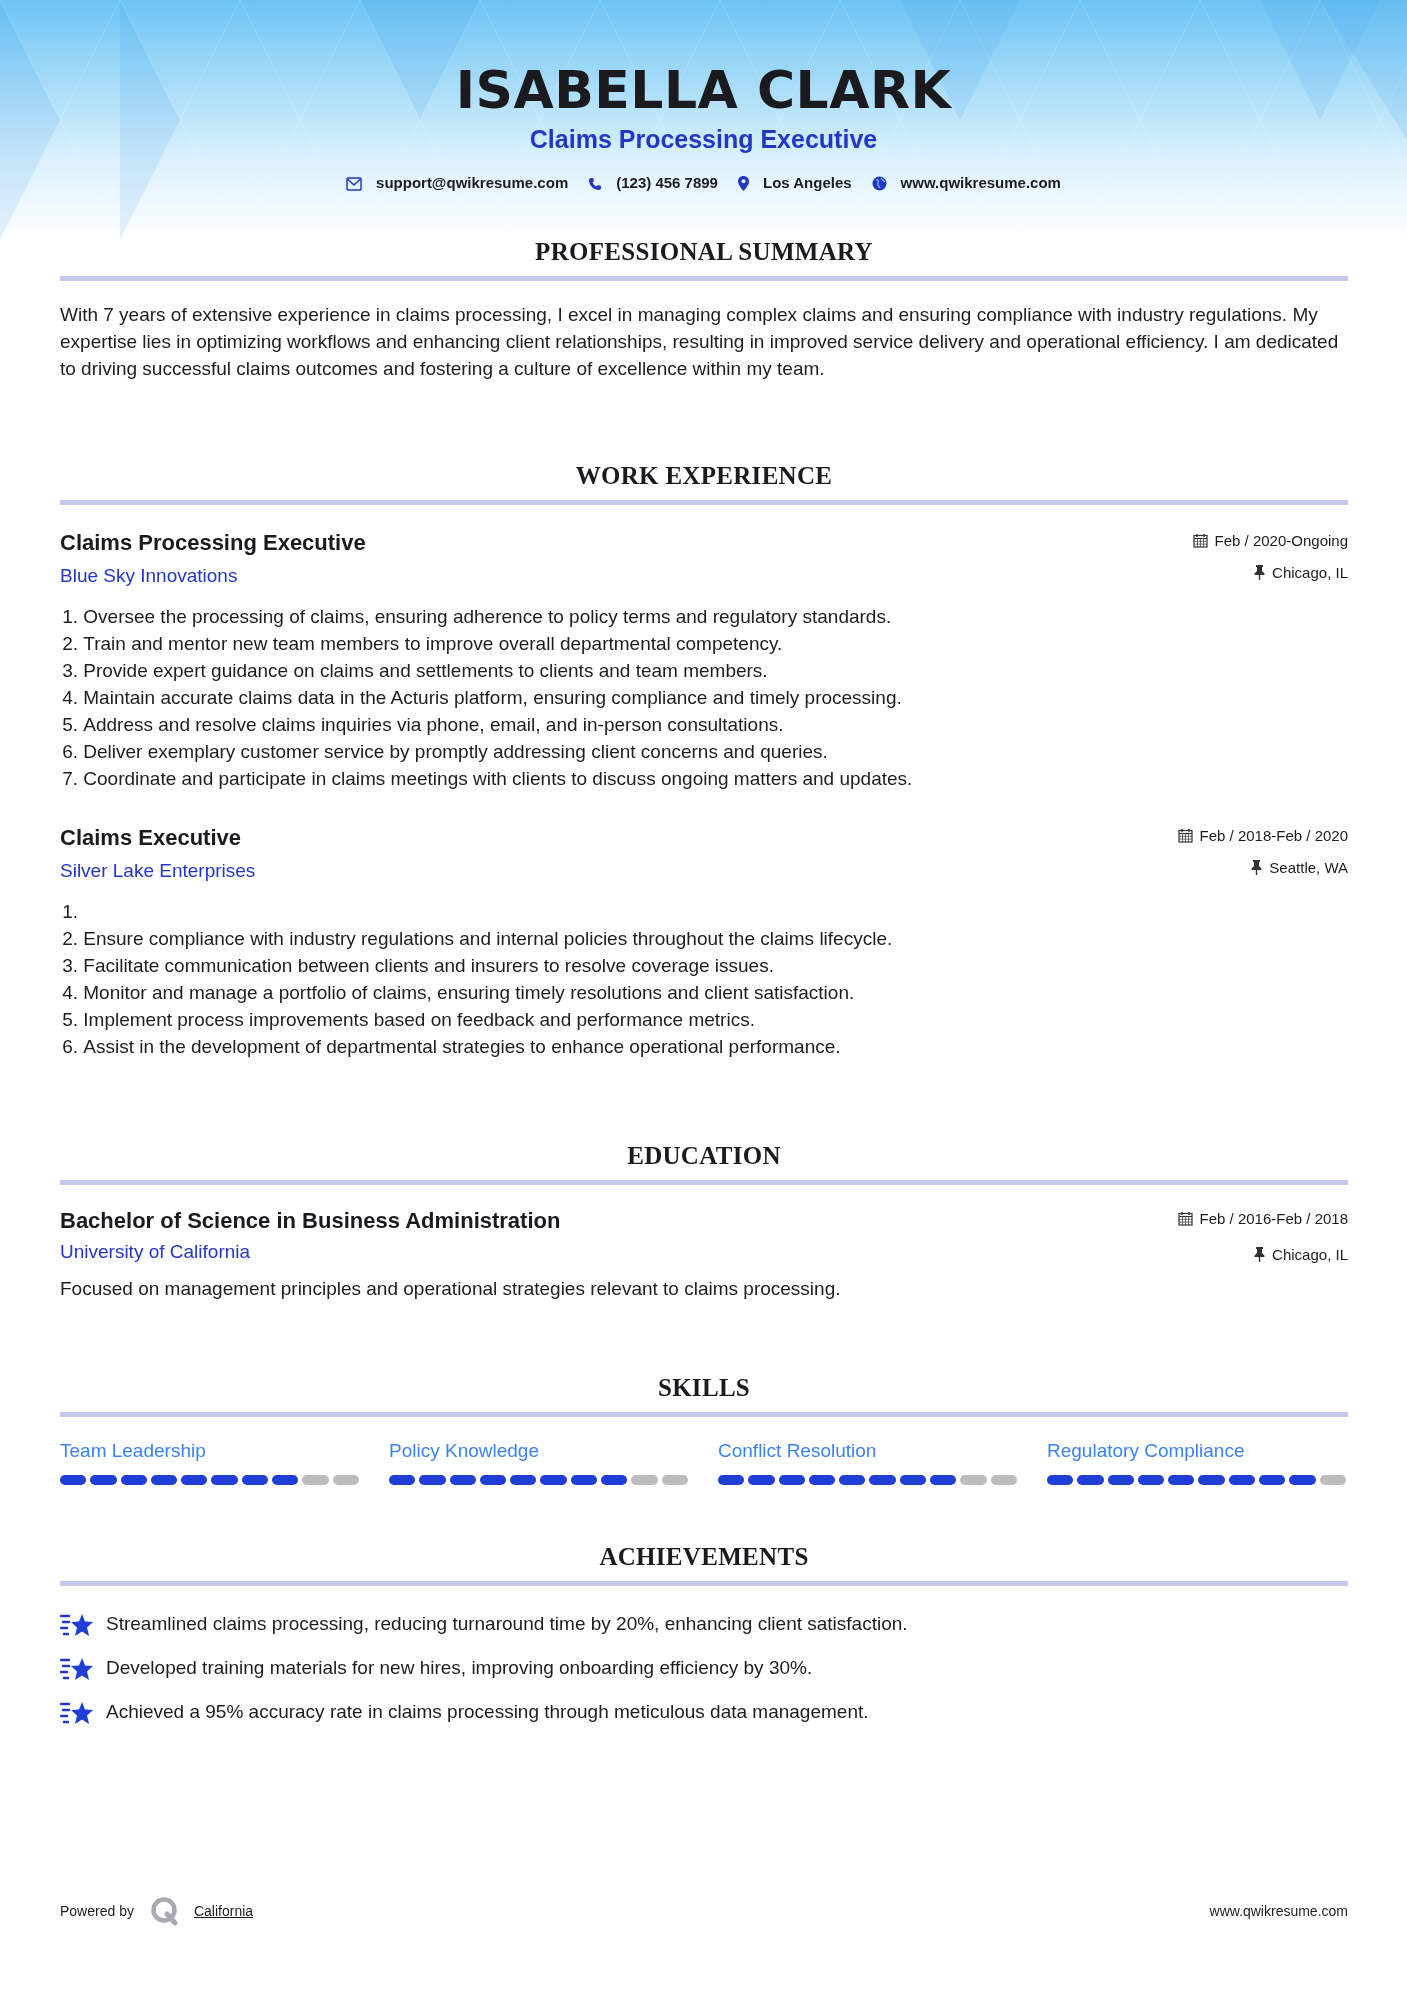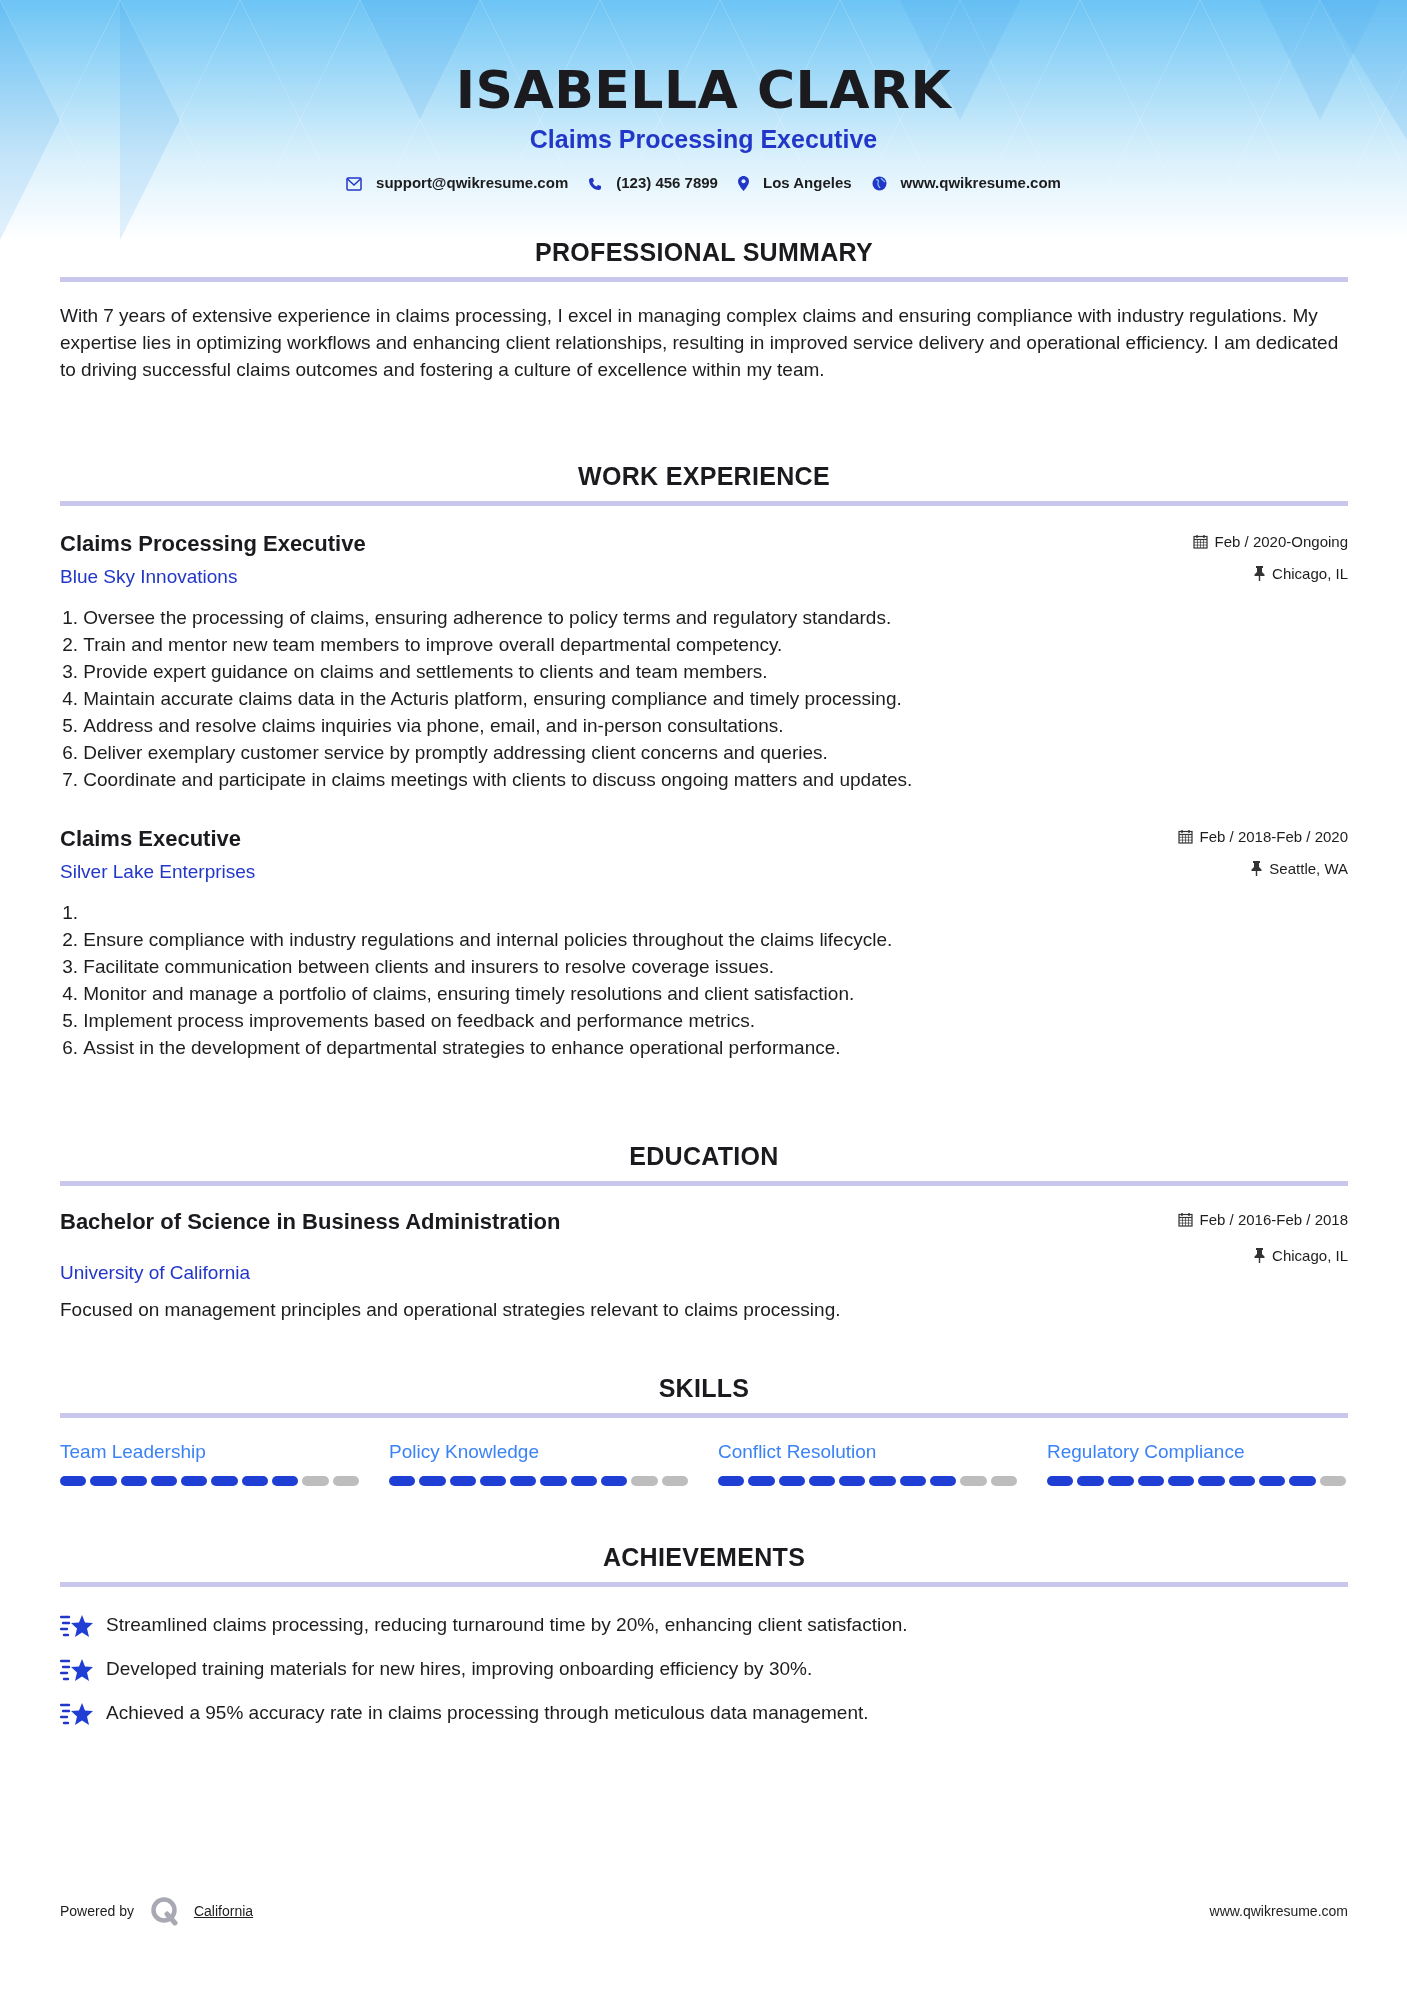--- a/index.html
+++ b/index.html
@@ -17,21 +17,21 @@
       margin-top: 60px; font-size: 52px; font-weight: 700; letter-spacing: 0.5px;
       color: #1b1b1f; line-height: 60px; font-family: "DejaVu Sans", sans-serif;
     }
     .title { margin-top: 4px; font-size: 25px; font-weight: 700; color: #2237c8; line-height: 30px; font-family: "Liberation Sans", sans-serif; }
     .contacts { margin-top: 20px; display: flex; justify-content: center; align-items: center; gap: 0; font-size: 15px; font-weight: 700; color: #1d1d1f; }
     .contact-item { display: flex; align-items: flex-end; margin: 0 10px; }
     .contact-item svg { margin-right: 14px; }
 
     .page { position: absolute; left: 60px; width: 1288px; }
 
-    .section-head { text-align: center; font-size: 25px; font-weight: 700; color: #1b1b1f; letter-spacing: 0.3px; font-family: Liberation Sans, sans-serif; }
+    .section-head { text-align: center; font-size: 25px; font-weight: 700; color: #1b1b1f; letter-spacing: 0.3px; font-family: Liberation Serif, serif; }
     .rule { height: 5px; background: #c9c8ec; margin-top: 10px; }
 
     .para { font-size: 19px; line-height: 27px; color: #1d1d1f; }
 
     .job { position: relative; }
     .job-title { font-size: 22px; font-weight: 700; color: #1b1b1f; line-height: 28px; }
     .job-company { font-size: 19px; color: #2237c8; line-height: 26px; margin-top: 6px; }
     .job-meta { position: absolute; right: 0; top: 0; text-align: right; font-size: 15px; color: #1d1d1f; }
     .meta-row { display: flex; justify-content: flex-end; align-items: center; height: 22px; }
     .meta-row + .meta-row { margin-top: 10px; }
@@ -181,21 +181,21 @@
       <li><span class="num">6.</span>&nbsp;<span class="txt">Assist in the development of departmental strategies to enhance operational performance.</span></li>
     </ol>
   </div>
 </div>
 
 <div class="page" style="top:1142px;">
   <div class="section-head">EDUCATION</div>
   <div class="rule"></div>
   <div class="job" style="margin-top:22px;">
     <div class="job-title">Bachelor of Science in Business Administration</div>
-    <div class="job-company" style="margin-top:24px;">University of California</div>
+    <div class="job-company" style="margin-top:4px;">University of California</div>
     <div class="job-meta">
       <div class="meta-row">
         <svg width="15" height="15" viewBox="0 0 15 15">
             <rect x="1" y="2.5" width="13" height="11.5" fill="none" stroke="#333" stroke-width="1.2"></rect>
             <line x1="1" y1="5.5" x2="14" y2="5.5" stroke="#333" stroke-width="1.2"></line>
             <line x1="4" y1="1" x2="4" y2="4" stroke="#333" stroke-width="1.4"></line>
             <line x1="11" y1="1" x2="11" y2="4" stroke="#333" stroke-width="1.4"></line>
             <path d="M4.5 5.5 V14 M7.5 5.5 V14 M10.5 5.5 V14 M1 8.3 H14 M1 11.1 H14" stroke="#333" stroke-width="0.7"></path>
           </svg>
         <span>Feb / 2016-Feb / 2018</span>

